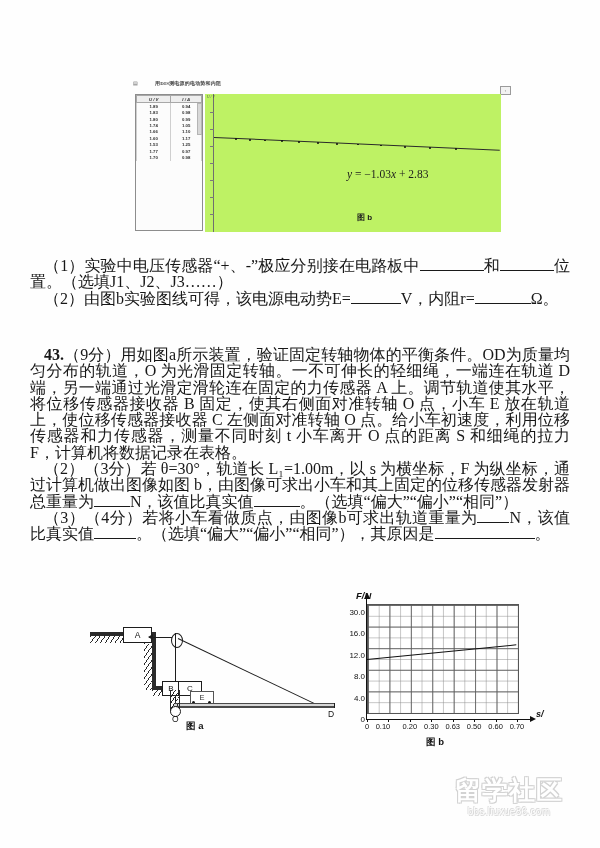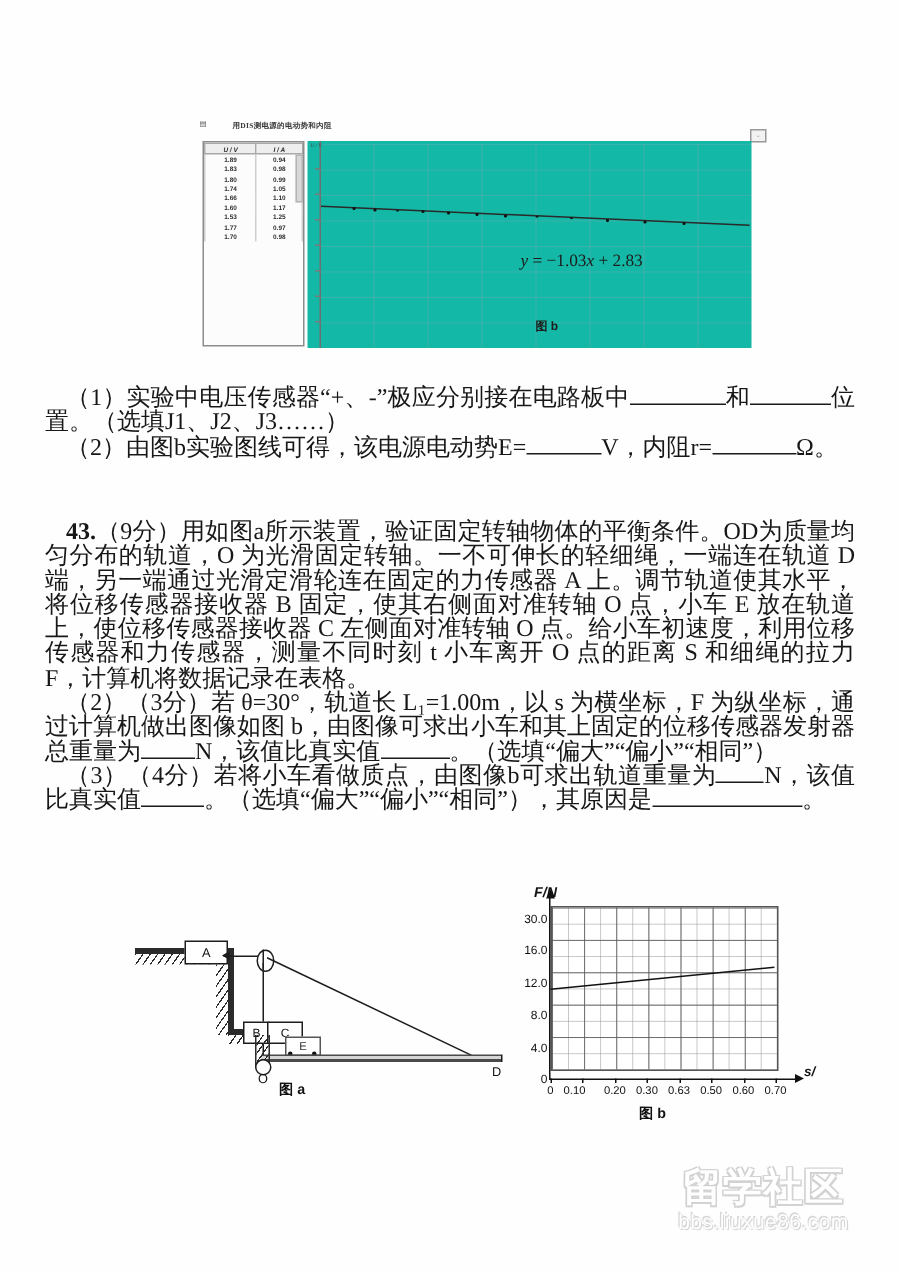--- a/index.html
+++ b/index.html
@@ -107,21 +107,21 @@
     background: #d8d8d8;
     border: 0.4px solid #b5b5b5;
   }
 
   .dis-chart {
     position: absolute;
     left: 72px;
     top: 14px;
     width: 296px;
     height: 138px;
-    background: #14b8a6;
+    background: #bef264;
     overflow: hidden;
   }
   .dis-grid {
     position: absolute;
     left: 8px;
     top: 2px;
     right: 0;
     bottom: 0;
     background-image:
       linear-gradient(to right, rgba(160,160,185,0.30) 0.5px, transparent 0.5px),
@@ -510,30 +510,30 @@
     position: absolute;
     left: 434px;
     top: 778px;
     width: 150px;
     text-align: center;
     pointer-events: none;
   }
   .wm-main {
     font-size: 26px;
     font-weight: bold;
-    font-family: Liberation Serif, serif;
+    font-family: Liberation Mono, monospace;
     color: #ffffff;
     letter-spacing: 1px;
     text-shadow:
       0 0 1px #c9c9c9, 1px 1px 0 #d4d4d4, -1px -1px 0 #d4d4d4,
       1px -1px 0 #d4d4d4, -1px 1px 0 #d4d4d4;
     line-height: 28px;
   }
   .wm-sub {
-    font-size: 14px;
+    font-size: 10px;
     font-family: "Liberation Sans", sans-serif;
     color: #ffffff;
     text-shadow: 0 0 1px #cecece, 0.7px 0.7px 0 #d8d8d8, -0.7px -0.7px 0 #d8d8d8;
     letter-spacing: 0.3px;
   }
 </style>
 </head>
 <body>
 
 <div class="page">

